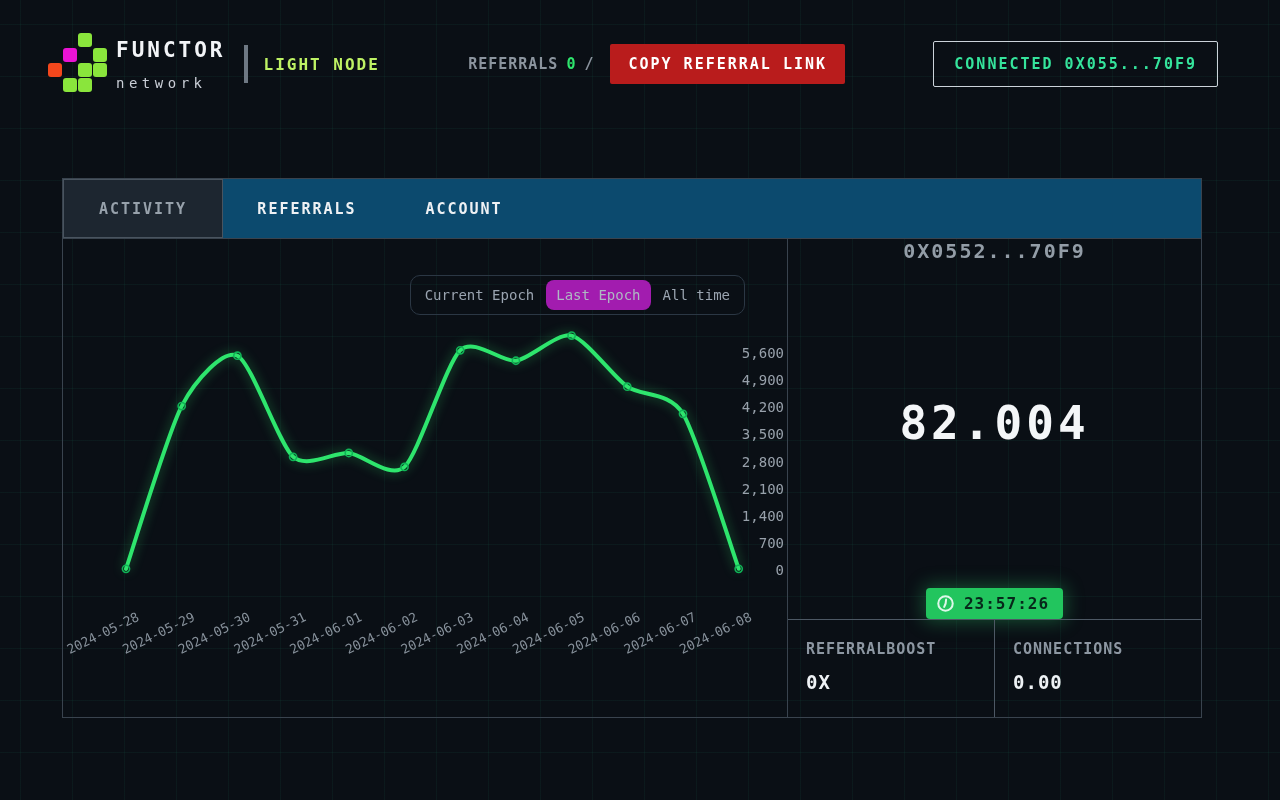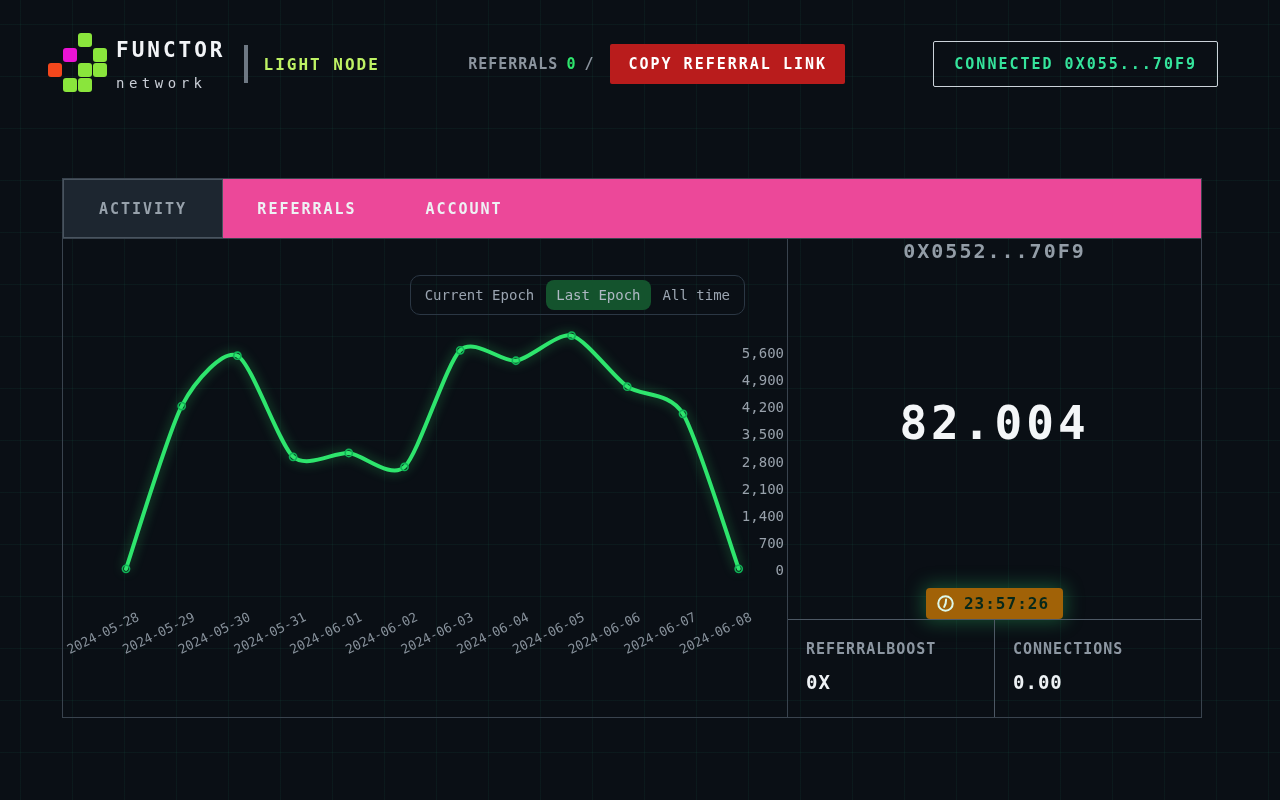--- a/index.html
+++ b/index.html
@@ -33,42 +33,42 @@
     font-family:inherit; font-size:15px; font-weight:bold; letter-spacing:2px;
     padding:11px 18px; border-radius:2px;
   }
   .connected-badge {
     border:1px solid #ccd3da; border-radius:2px; padding:13px 20px;
     color:#35e49c; font-size:15px; font-weight:bold; letter-spacing:2px; white-space:nowrap;
   }
 
   
   .main { position:absolute; left:62px; top:178px; width:1140px; height:540px; border:1px solid #39434e; display:flex; flex-direction:column; }
-  .tabbar { height:60px; background:#ec4899; border-bottom:1px solid #39434e; display:flex; flex:0 0 auto; }
+  .tabbar { height:60px; background:#0c4a6e; border-bottom:1px solid #39434e; display:flex; flex:0 0 auto; }
   .tab { display:flex; align-items:center; justify-content:center; font-size:15px; font-weight:bold; letter-spacing:2px; color:#eef1f4; cursor:pointer; }
   .tab.active { background:#1d2630; border:1px solid #49545f; color:#97a1ab; }
 
   .content { flex:1; display:flex; min-height:0; }
   .chart-panel { width:725px; border-right:1px solid #39434e; position:relative; flex:0 0 auto; }
   .chart-svg { position:absolute; left:0; top:0; }
 
   .epoch-selector {
     position:absolute; right:42px; top:36px; display:flex; align-items:center;
     border:1px solid #2b3744; border-radius:10px; padding:4px; gap:2px;
   }
   .epoch-option { font-size:14px; color:#9aa4b0; padding:7px 10px; border-radius:8px; cursor:pointer; white-space:nowrap; }
-  .epoch-option.selected { background:#14532d; color:#aeb8c3; }
+  .epoch-option.selected { background:#a21caf; color:#aeb8c3; }
 
   
   .right-panel { flex:1; display:flex; flex-direction:column; min-width:0; }
   .account-summary { flex:1; display:flex; flex-direction:column; align-items:center; justify-content:space-between;gap:32px; }
   .wallet-short { font-size:20px; font-weight:bold; letter-spacing:2px; color:#939da7; }
   .points-value { font-size:46px; font-weight:bold; letter-spacing:4px; color:#f4f6f8; margin:16px 0 22px; }
   .timer-badge {
-    display:flex; align-items:center; gap:9px; background:#a16207; border-radius:4px;
+    display:flex; align-items:center; gap:9px; background:#22c55e; border-radius:4px;
     padding:6px 14px 6px 10px; box-shadow:0 0 18px 3px rgba(44,193,102,0.35);
   }
   .timer-text { font-size:16px; font-weight:bold; letter-spacing:1px; color:#07281a; }
   .clock-icon { width:19px; height:19px; display:block; }
 
   .stats-row { height:98px; flex:0 0 auto; display:flex; border-top:1px solid #4d5864; }
   .stat-box { flex:1; padding:20px 18px 0; border-left:1px solid #4d5864; }
   .stat-box:first-child { border-left:none; }
   .stat-label { font-size:15px; font-weight:bold; letter-spacing:1px; color:#8d97a2; }
   .stat-value { font-size:19px; font-weight:bold; letter-spacing:1px; color:#eef2f5; margin-top:13px; }

